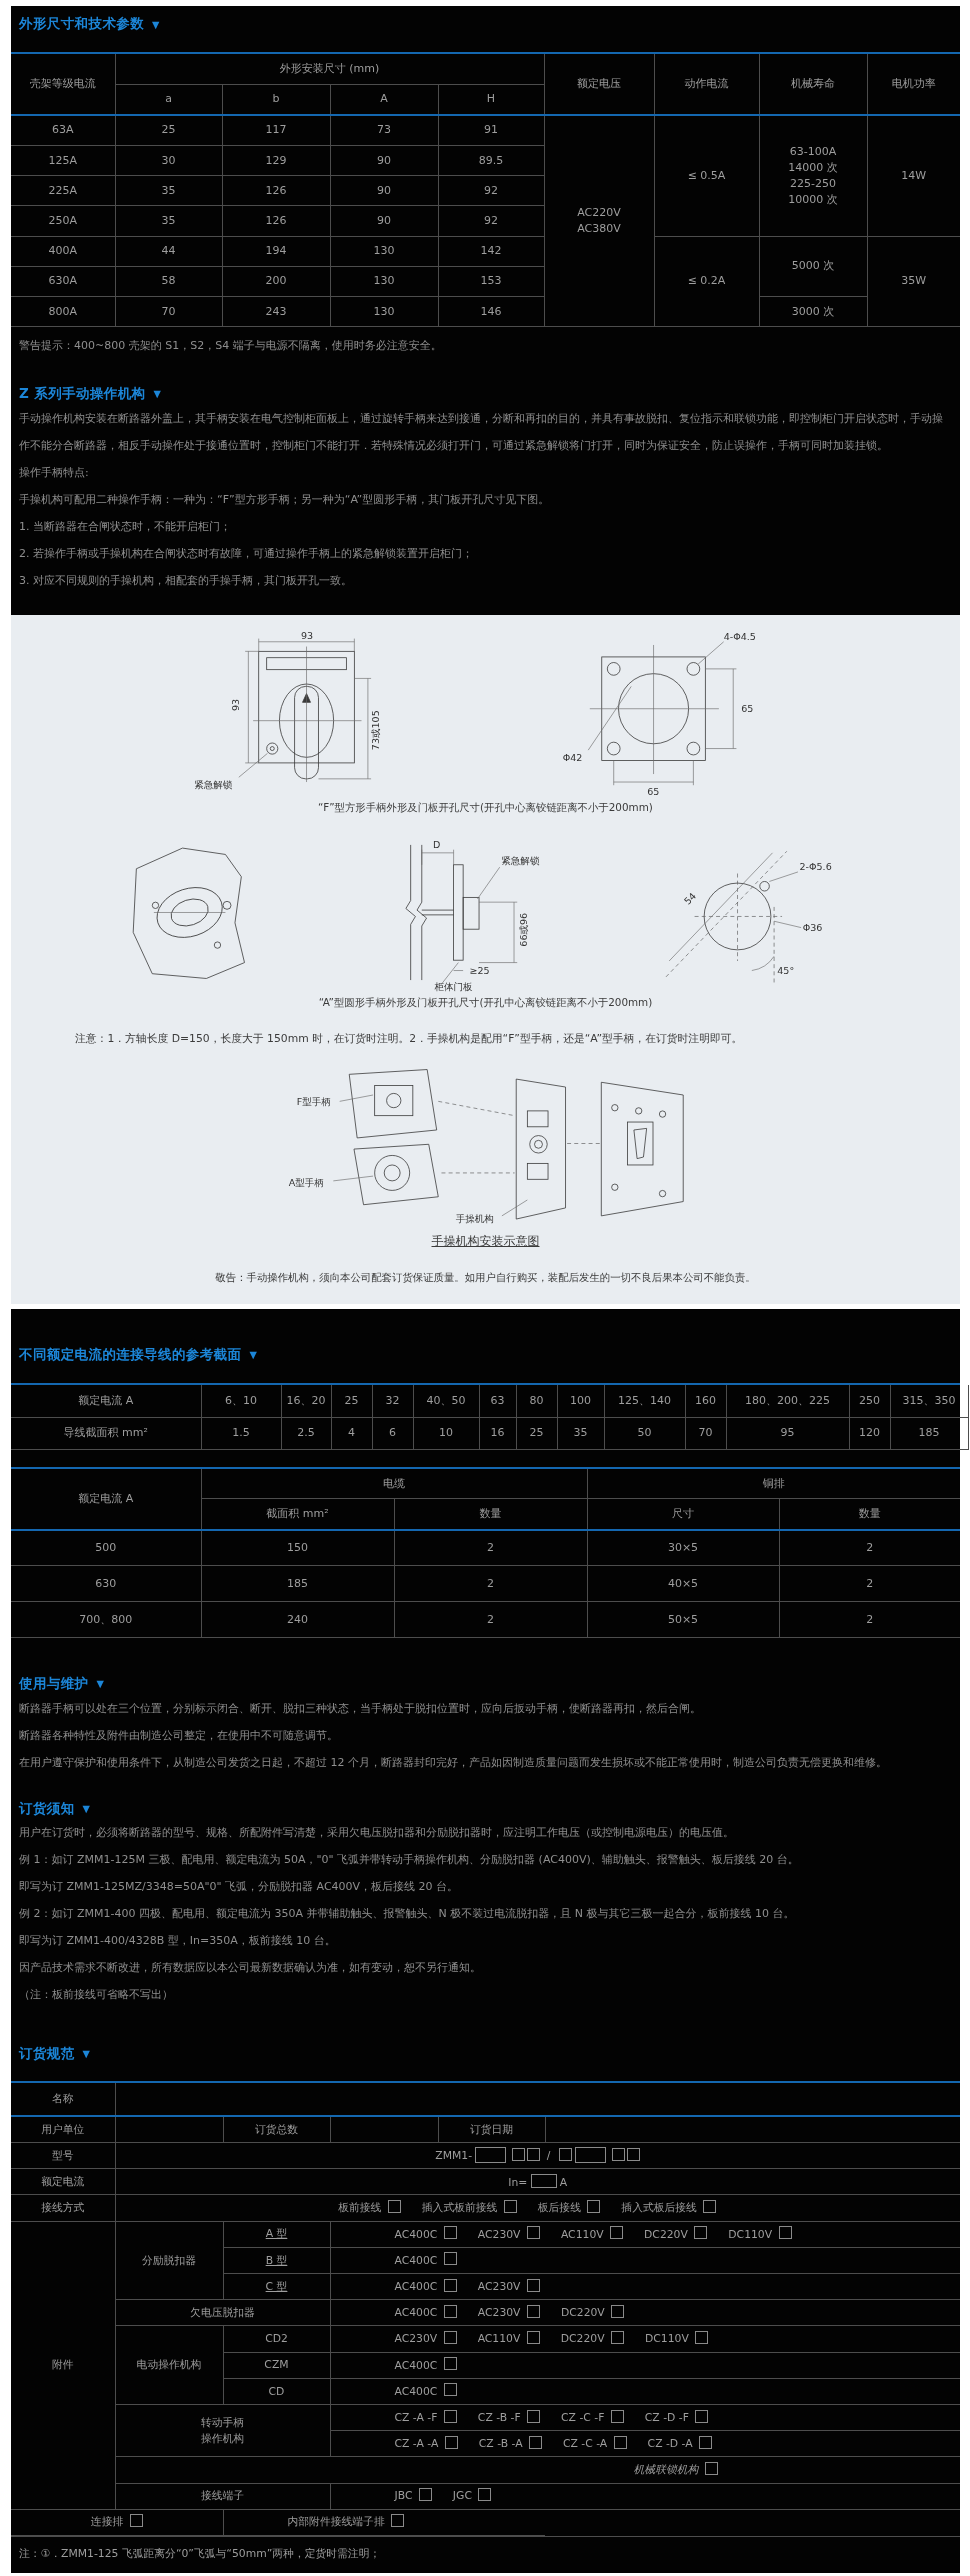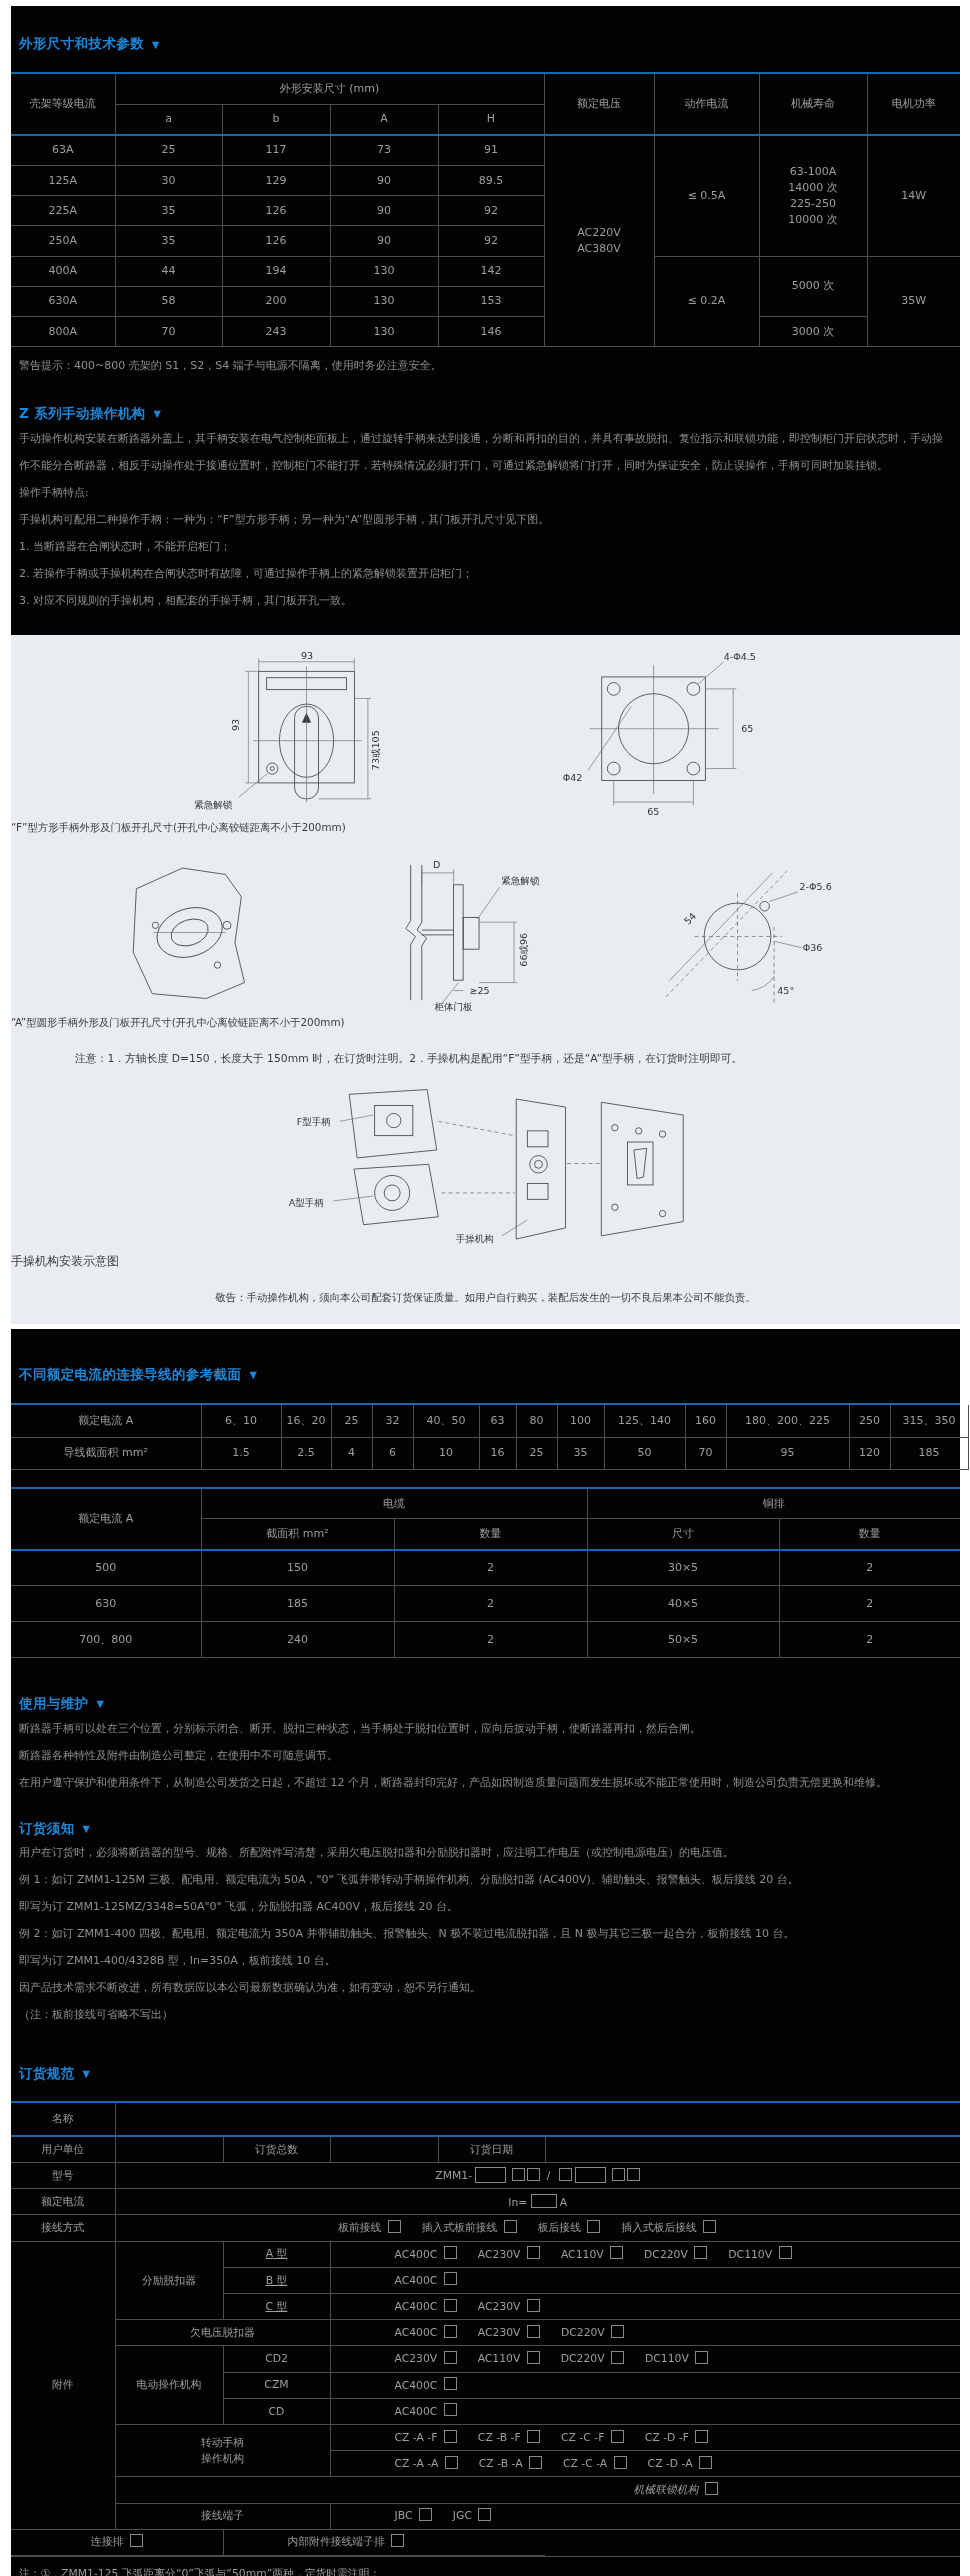--- a/index.html
+++ b/index.html
@@ -2,21 +2,21 @@
 <html style="font-size:12.7px"><head>
 <meta charset="utf-8">
 <style>
   html,body{margin:0;padding:0;}
   body{width:971px;background:#ffffff;font-family:"DejaVu Sans","Liberation Sans",sans-serif;}
   .page{padding:6.4px 11px 0 11px;}
   .panel{background:#030303;}
   .gap{height:4.8px;background:#fff;}
   .sec-title{color:#1c86d8;font-size:13.5px;font-weight:bold;padding:0 8px;letter-spacing:0.4px;}
   .sec-title .caret{font-size:9.6px;margin-left:8px;vertical-align:0.8px;}
-  .pt22{padding-top:29px}.pt46{padding-top:37px}
+  .pt22{padding-top:9px}.pt46{padding-top:37px}
   .mt40{margin-top:32px}.mt46{margin-top:37px}.mt30{margin-top:24px}
 
   
   table.t{width:100%;border-collapse:collapse;table-layout:fixed;}
   table.t td{border:0.8px solid #4d4d4d;color:#9e9e9e;font-size:11px;text-align:center;height:26px;line-height:1.45;padding:1.6px 3.2px;overflow:hidden;}
   table.t td:first-child{border-left:none}
   table.t td:last-child{border-right:none}
   table.t tr:first-child td{border-top:none}
   table.t tr:last-child td{border-bottom:0.8px solid #4d4d4d}
   .blue-top{border-top:2.4px solid #1467b0;margin-top:19px;}
@@ -25,22 +25,22 @@
   .dims{margin-top:0}
   .warn{color:#8f8f8f;font-size:11px;padding:11px 8px 0 8px;}
 
   .paras{color:#8f8f8f;font-size:11px;line-height:27px;padding:1.6px 8px 0 8px;}
   .paras .ln{min-height:27px;}
 
   
   .gray{background:#e9edf1;margin-top:21px;padding:14.3px 0 19px 0;color:#3d3d3d;}
   .drow{display:flex;justify-content:center;align-items:flex-end;}
   .g1{gap:96px}.g2{gap:37px}.g3{margin-top:14.3px}
-  .dcaption{font-size:10.4px;color:#3b3b3b;margin-top:3.2px;}
-  .dcaption.big{font-size:12px;margin-top:6.4px;}
+  .dcaption{text-align:center;font-size:10.4px;color:#3b3b3b;margin-top:3.2px;}
+  .dcaption.big{font-size:12px;margin-top:6.4px;text-decoration:underline;}
   .note-line{font-size:10.8px;color:#3b3b3b;padding:22px 8px 0 64px;}
   .notice-line{text-align:center;font-size:10.4px;color:#3b3b3b;margin-top:21px;}
   svg .ln1{stroke:#3a3a3a;fill:none;stroke-width:1;}
   svg .thin{stroke:#6a6a6a;fill:none;stroke-width:.8;}
   svg .dash{stroke:#555;fill:none;stroke-width:.8;stroke-dasharray:5 4;}
   svg text{font-size:12px;fill:#333;stroke:none;}
 
   
   table.ot td{height:22px;font-size:10.8px;}
   table.ot td.val{text-align:left;padding-left:64px;white-space:nowrap;}

